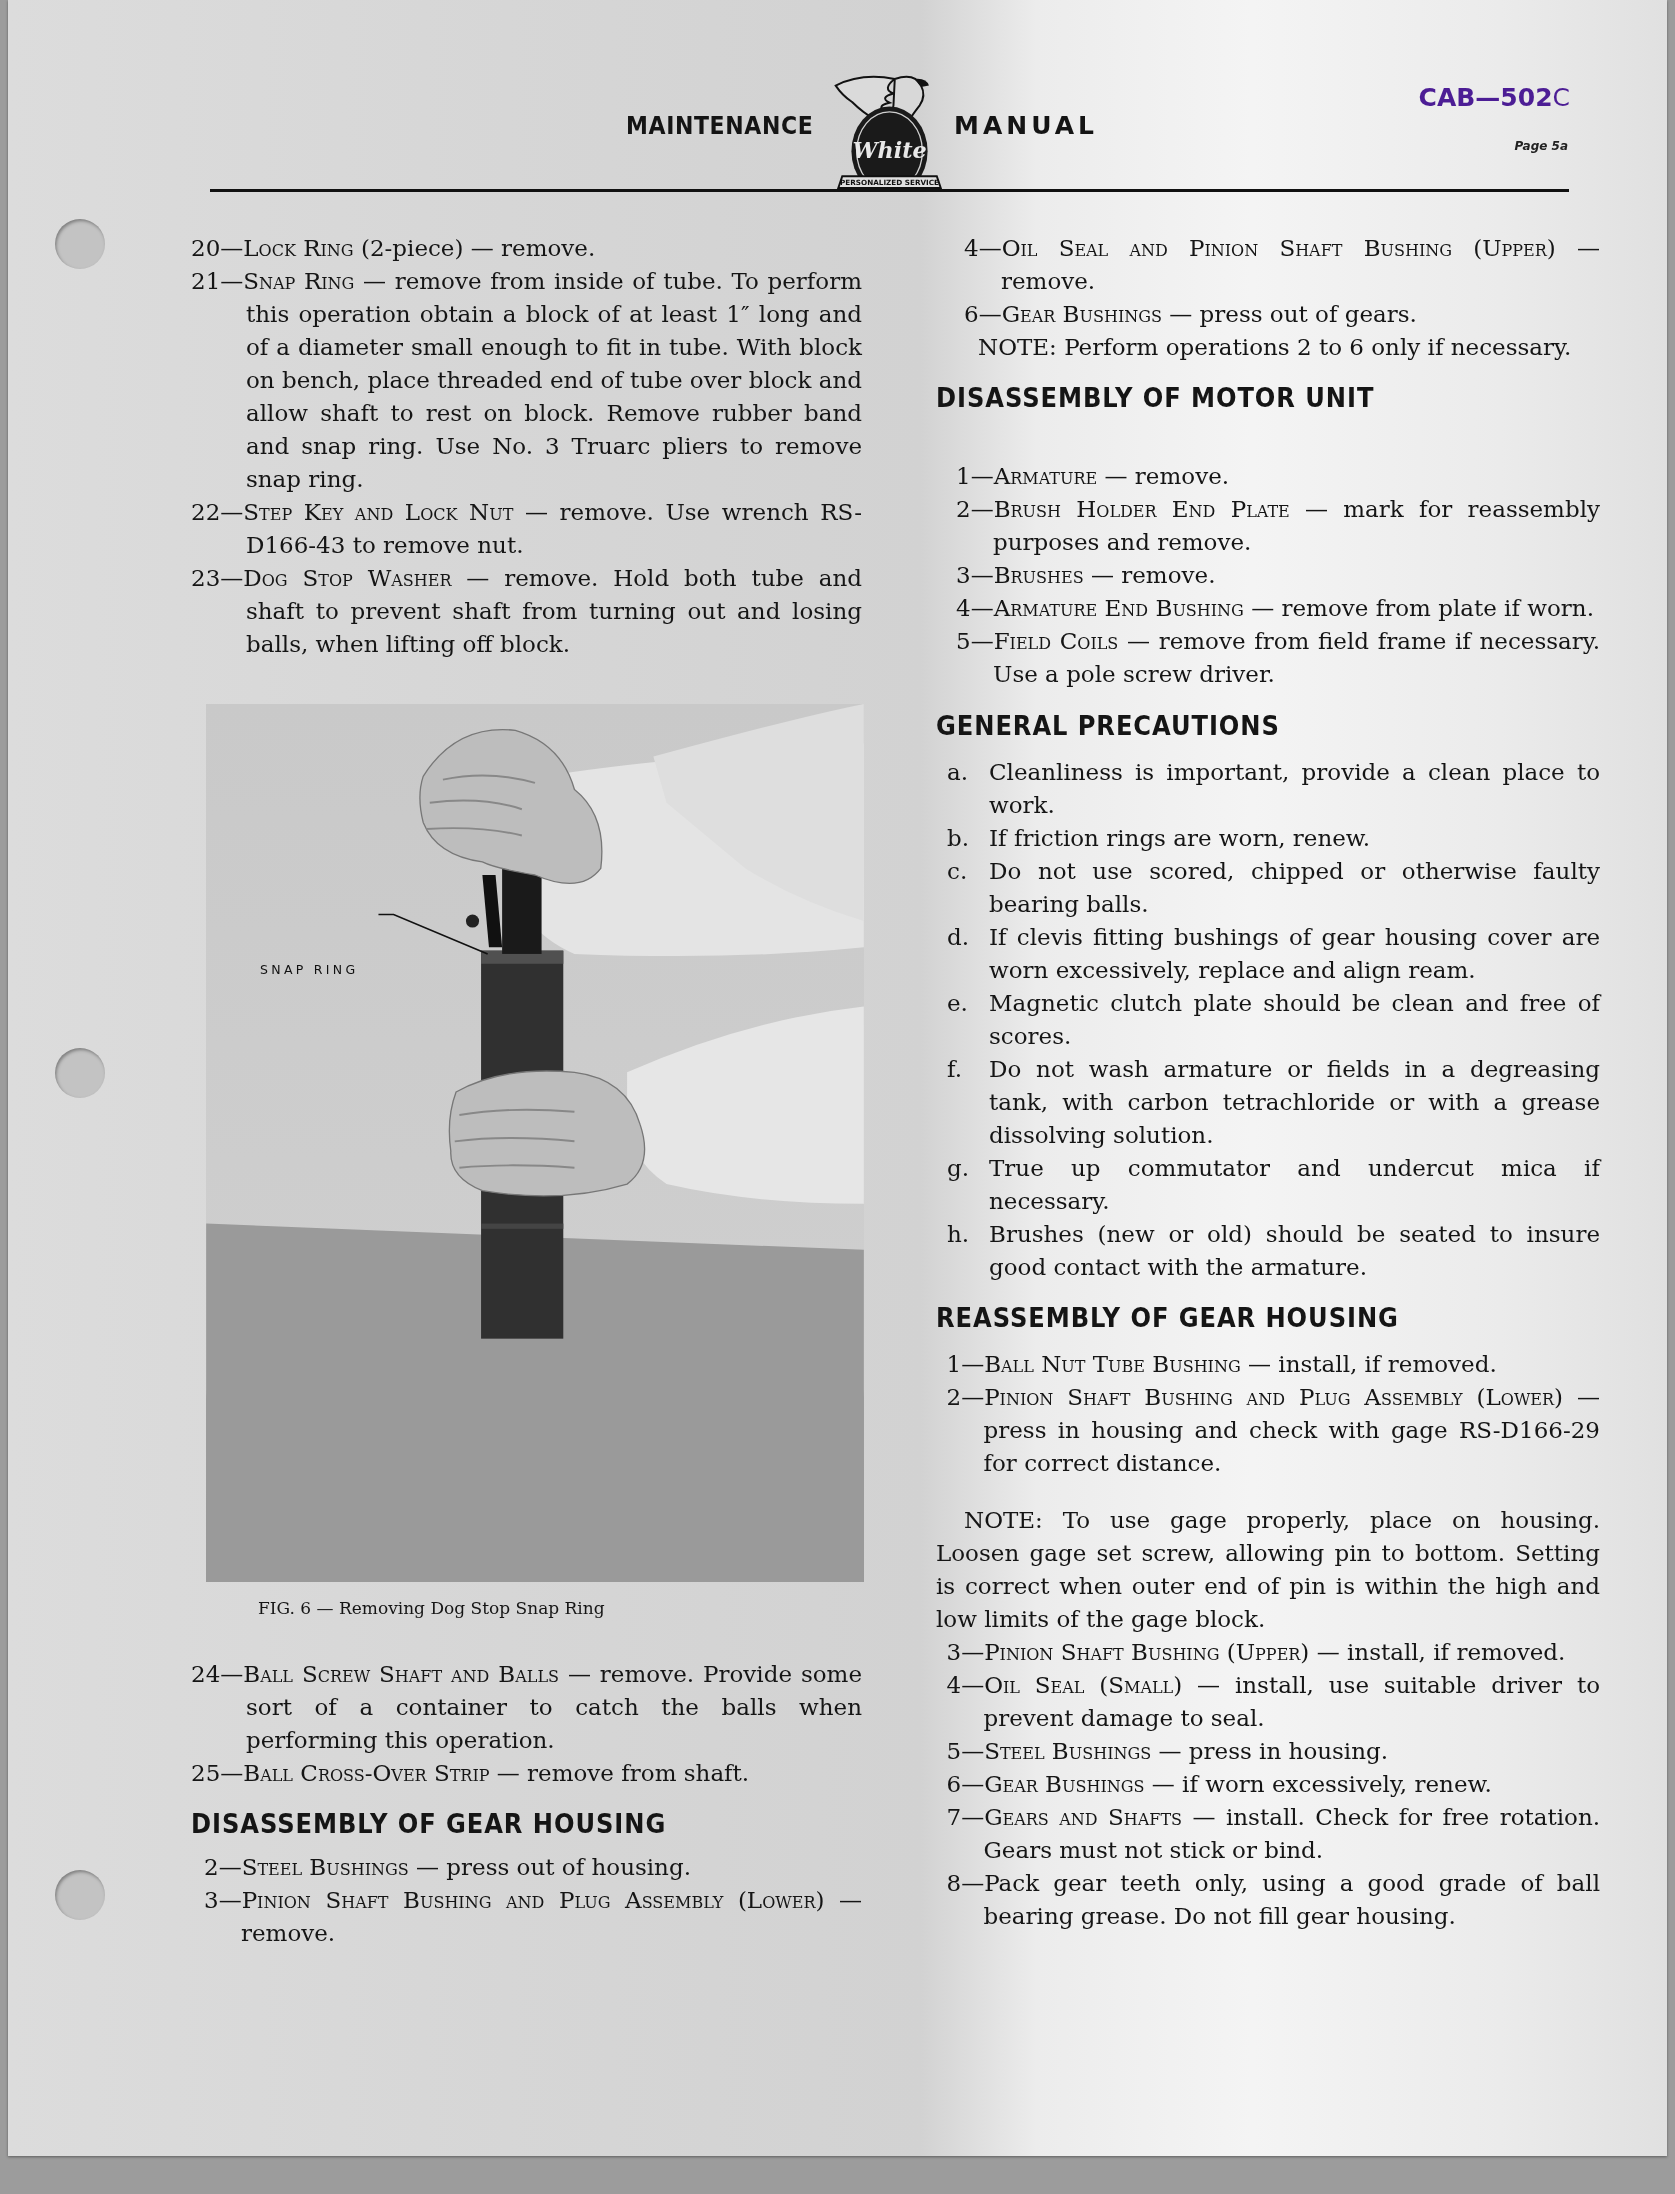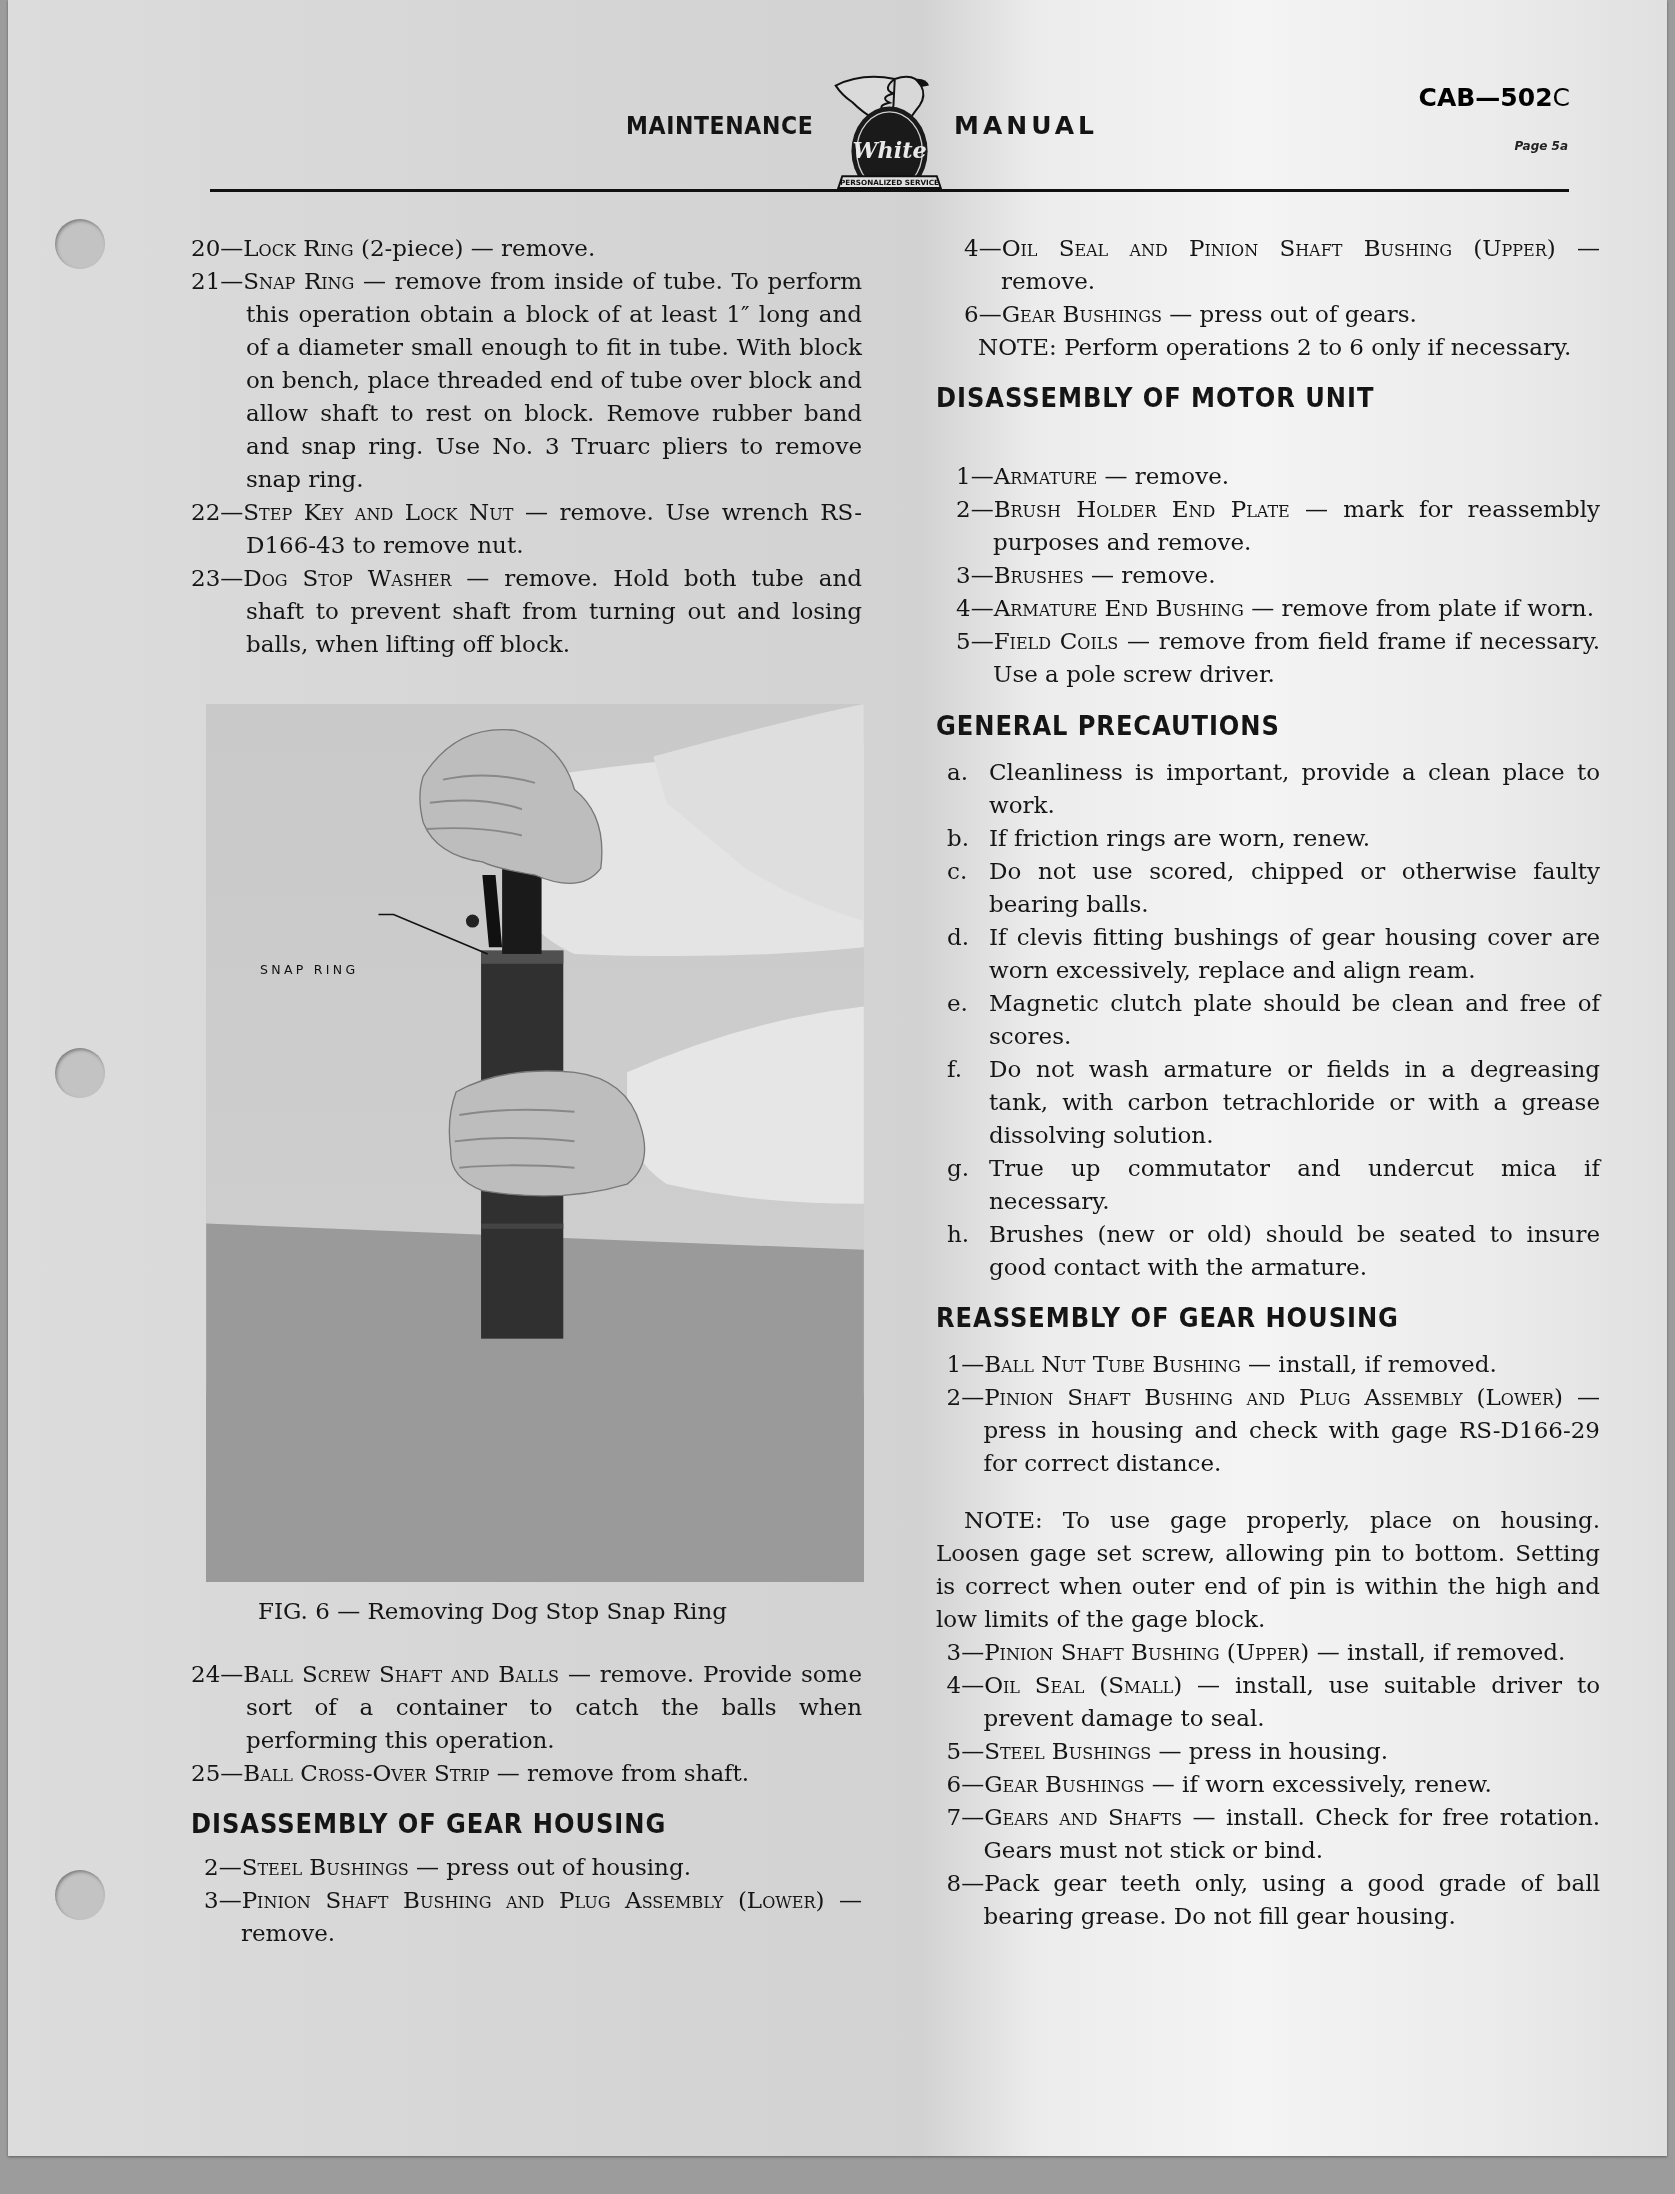--- a/index.html
+++ b/index.html
@@ -33,21 +33,21 @@
     font-family: "DejaVu Sans", "Liberation Sans", sans-serif;
     font-weight: bold; font-size: 25px; letter-spacing: 0.7px;
     color: #141414;
   }
   .hdr-maint { left: 626px; transform: scaleX(0.88); transform-origin: left; }
   .hdr-manual { left: 954px; letter-spacing: 4px; }
   .logo { position: absolute; left: 816px; top: 59px; width: 151px; height: 132px; }
   .doc-code {
     position: absolute; right: 105px; top: 83px;
     font-family: "DejaVu Sans", "Liberation Sans", sans-serif;
-    font-weight: bold; font-size: 25px; color: #000000; text-align: right;
+    font-weight: bold; font-size: 25px; color: #4c1d95; text-align: right;
   }
   .doc-code .suffix { font-weight: normal; }
   .page-label {
     position: absolute; right: 107px; top: 139px;
     font-family: "DejaVu Sans", "Liberation Sans", sans-serif;
     font-style: italic; font-weight: bold; font-size: 12px; color: #222;
   }
   .hdr-rule {
     position: absolute; left: 210px; top: 189px; width: 1359px; height: 3.3px;
     background: #111;
@@ -81,21 +81,21 @@
     background: linear-gradient(180deg, #c9c9c9 0%, #cfcfcf 78%, #a4a4a4 79%, #9a9a9a 100%);
     overflow: hidden;
   }
   .figure svg { position: absolute; left: 0; top: 0; }
   .callout-label {
     position: absolute; left: 54px; top: 258px;
     font-family: "DejaVu Sans", "Liberation Sans", sans-serif;
     font-size: 12.5px; letter-spacing: 3.3px; color: #111;
   }
   .fig-caption {
-    position: absolute; left: 258px; top: 1598px; font-size: 23px;
+    position: absolute; left: 258px; top: 1598px; font-size: 17px;
   }
 </style>
 </head>
 <body>
 
 <div class="page">
   <div class="punch-hole hole-1"></div>
   <div class="punch-hole hole-2"></div>
   <div class="punch-hole hole-3"></div>
 </div>

